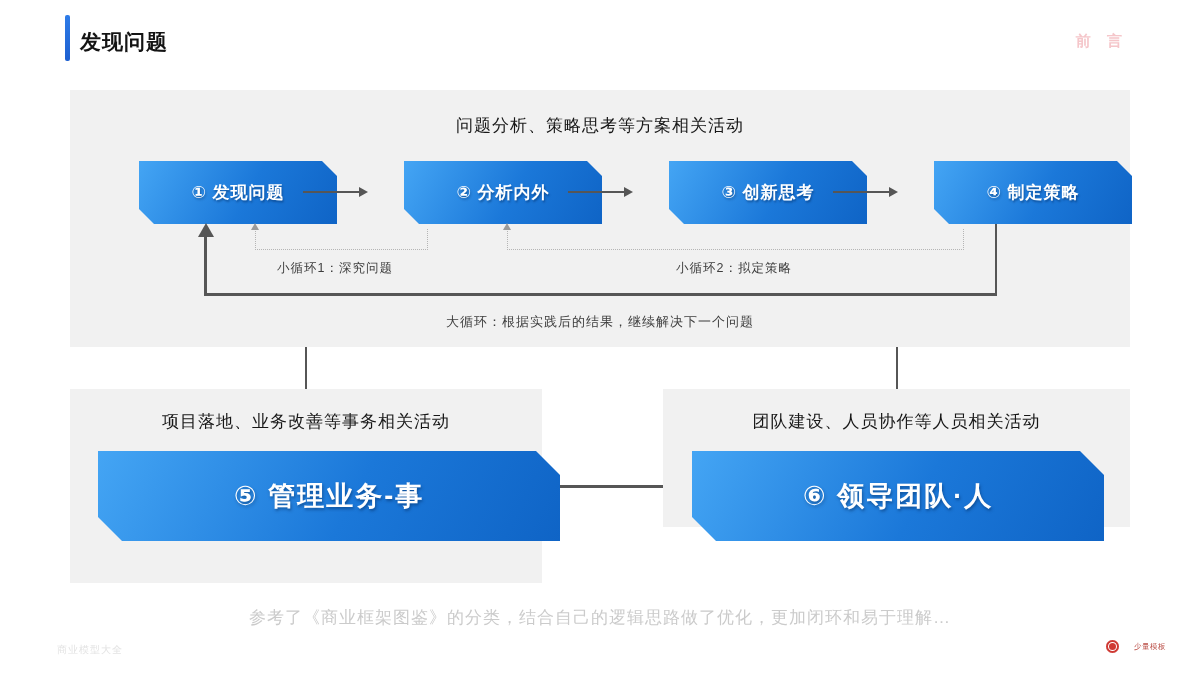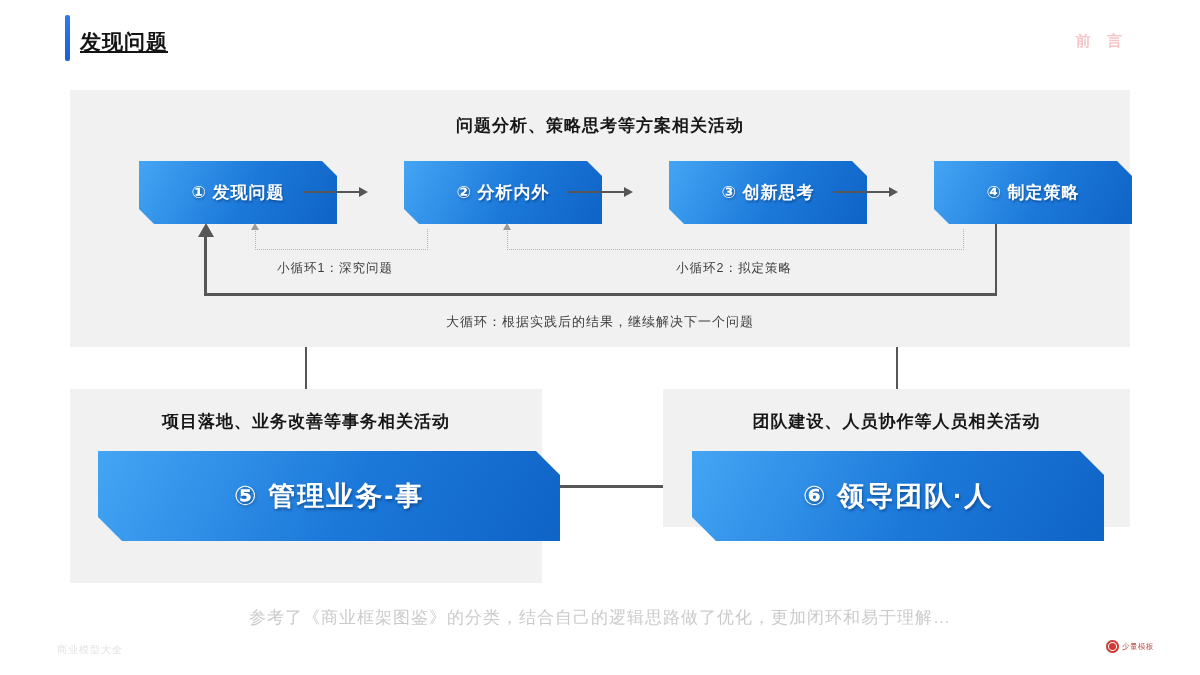--- a/index.html
+++ b/index.html
@@ -4,32 +4,32 @@
 <style>
   * { margin:0; padding:0; box-sizing:border-box; }
   html,body { background:#ffffff; }
   .slide {
     position:relative; width:1200px; height:675px; overflow:hidden;
     background:#ffffff; font-family:"Liberation Sans","DejaVu Sans",sans-serif;
   }
   
   .accent-bar { position:absolute; left:65px; top:15px; width:5px; height:46px;
     background:linear-gradient(180deg, var(--accent-blue,#2e7ce8), #1d5fd0); border-radius:2px; }
-  .page-title { position:absolute; left:80px; top:28px; font-size:21px; font-weight:bold; color:#141414; letter-spacing:1px;text-decoration:underline; }
+  .page-title { position:absolute; left:80px; top:28px; font-size:21px; font-weight:bold; color:#141414; letter-spacing:1px; }
   .nav { position:absolute; right:72px; top:32px; display:flex; gap:46px; font-size:15px; font-weight:bold;flex-direction:column; }
   .nav-item { letter-spacing:6px; cursor:pointer; white-space:nowrap; }
   .nav-item.inactive { color:#f5c6ca; }
   .nav-item.active  { color:#d23a45; }
   .nav-item.current { color:#e04a52; border-bottom:2px solid #f0a9ad; padding-bottom:6px; }
   
   .panel { position:absolute; background:var(--panel-gray,#f1f1f1); }
   .panel-top { left:70px; top:90px; width:1060px; height:257px; }
   .panel-bl  { left:70px; top:389px; width:472px; height:194px; }
   .panel-br  { left:663px; top:389px; width:467px; height:138px; }
-  .panel-title { text-align:center; font-size:17px; font-weight:bold; color:#171717; letter-spacing:1px; }
+  .panel-title { text-align:center; font-size:17px; font-weight:normal; color:#171717; letter-spacing:1px; }
   .panel-top .panel-title { padding-top:24px; }
   .panel-bl .panel-title, .panel-br .panel-title { padding-top:21px; }
   
   .step-box {
     position:absolute; top:71px; width:198px; height:63px;
     background:linear-gradient(118deg,#44a5f4 0%, #1b78d9 55%, #0f64c6 100%);
     clip-path:polygon(0 0, calc(100% - 15px) 0, 100% 15px, 100% 100%, 15px 100%, 0 calc(100% - 15px));
     display:flex; align-items:center; justify-content:center;
     color:#ffffff; font-size:17px; font-weight:bold; letter-spacing:1px;
     text-shadow:1px 2px 2px rgba(0,40,90,.45);
@@ -59,21 +59,21 @@
     border-bottom:14px solid var(--line-gray,#565656); }
   .loop-label { position:absolute; top:260px; font-size:12.5px; color:#3d3d3d; letter-spacing:1px; }
   .bigloop-label { position:absolute; top:313px; width:100%; text-align:center; font-size:13px; color:#3d3d3d; letter-spacing:1px; }
   
   .panel-top .loop-label { top:170px; }
   .panel-top .bigloop-label { top:223px; }
   
   .footnote { position:absolute; left:0; top:606px; width:100%; text-align:center;
     font-size:17px; color:#cbcbcb; letter-spacing:1px; }
   .footer-left { position:absolute; left:57px; top:643px; font-size:10px; color:#e3e3e3; letter-spacing:1px; }
-  .footer-logo { position:absolute; left:1106px; top:640px; display:flex; align-items:center; gap:3px; }
+  .footer-logo { position:absolute; left:1106px; top:640px; display:flex; align-items:center; gap:15px; }
   .logo-mark { width:13px; height:13px; border-radius:50%; background:#cf3a34;
     box-shadow:inset 0 0 0 2px #cf3a34, inset 0 0 0 3px #ffffff; }
   .logo-text { font-size:7.5px; color:#b94a42; letter-spacing:0.5px; }
 </style>
 </head>
 <body>
 
 <div class="slide">
 
   <div class="accent-bar"></div>

